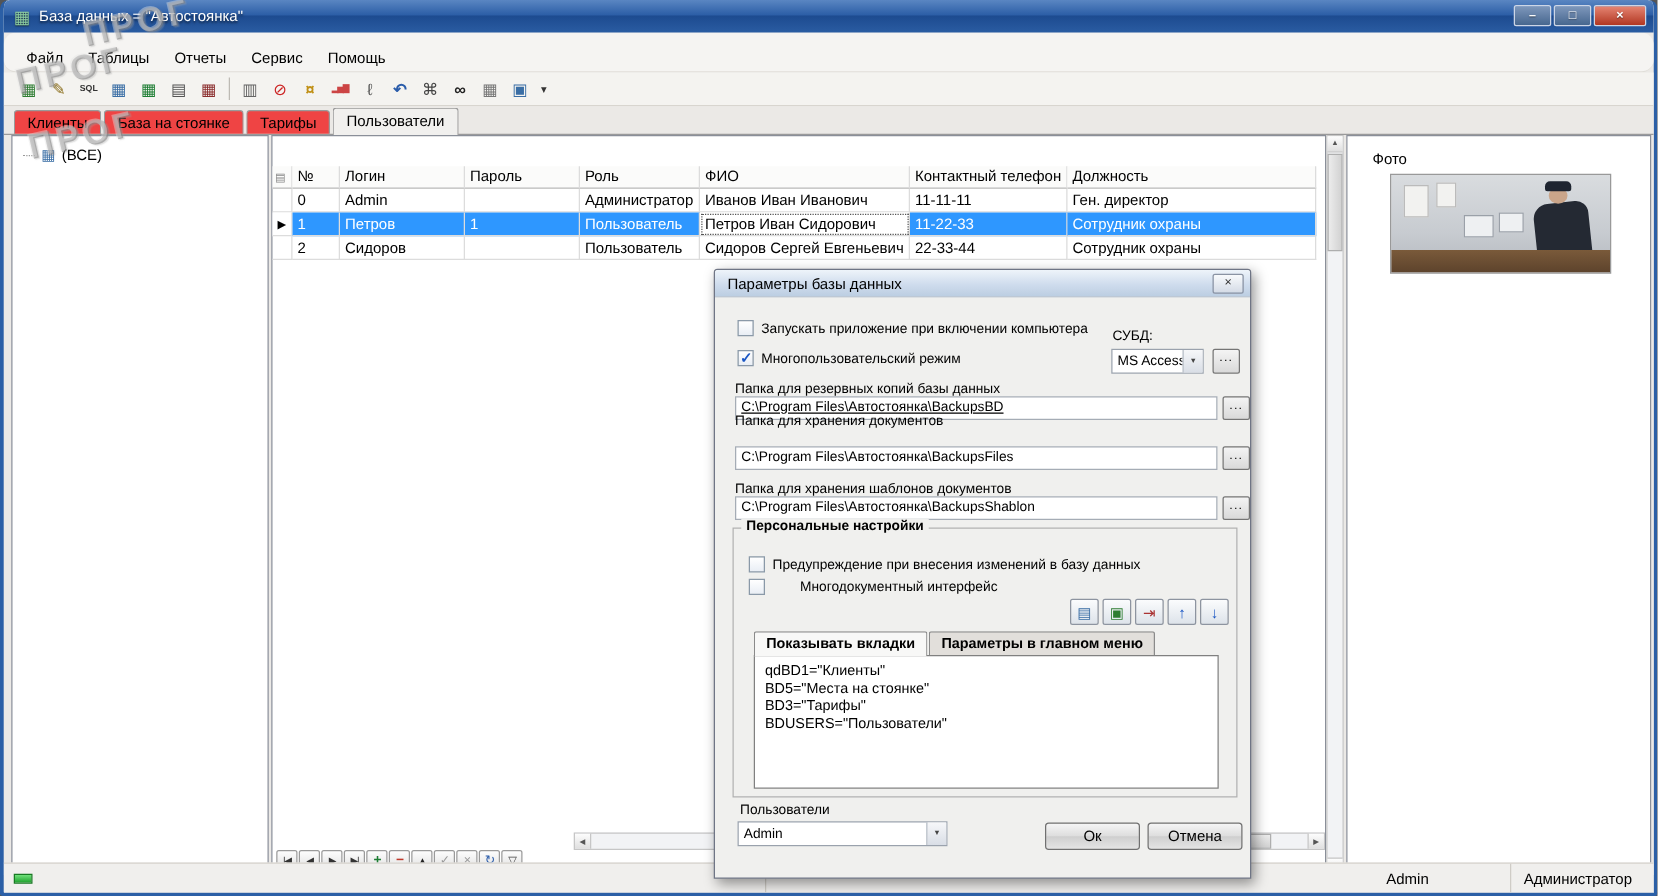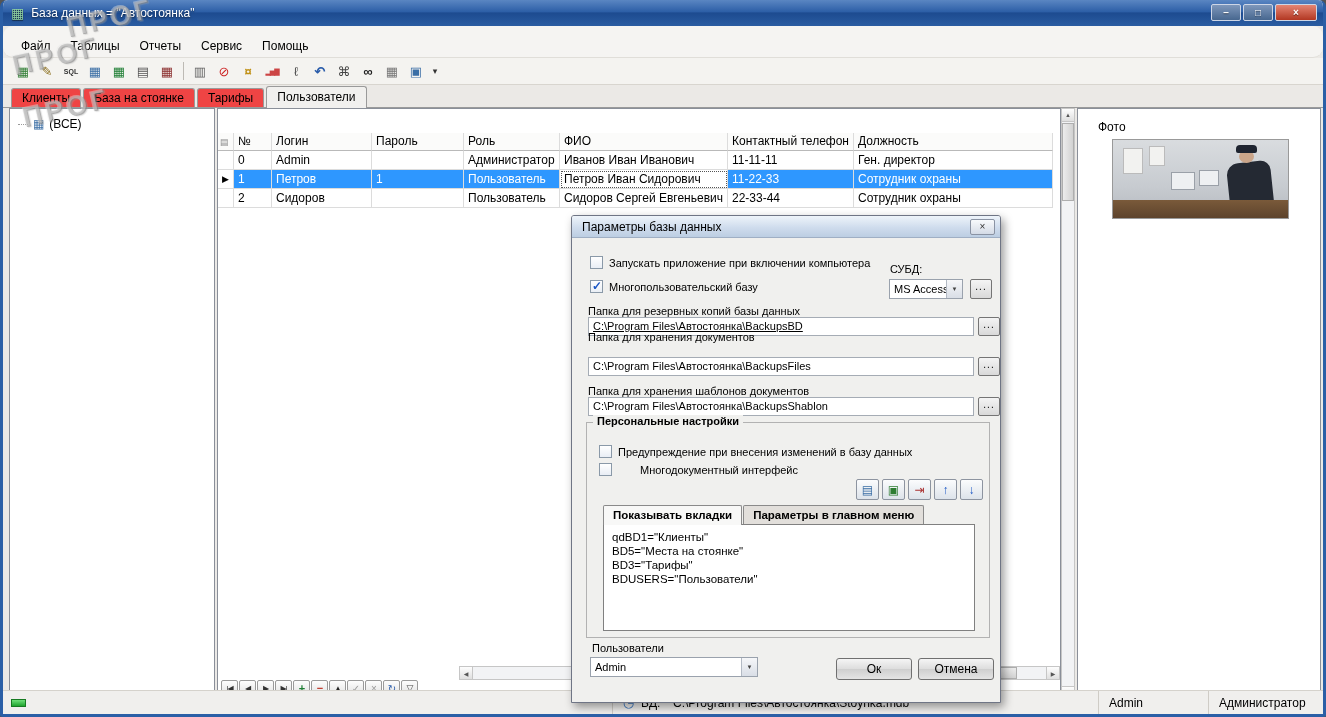--- a/index.html
+++ b/index.html
@@ -354,25 +354,20 @@
         <div class="ph-guard-cap"></div>
         <div class="ph-desk"></div>
       </div>
     </div>
   </div>
 
   <div class="statusbar">
     <div class="sb-sec s1">
       <div class="led"></div>
     </div>
-    <div class="sb-sec s2">
-      <span class="db-icon">◷</span>
-      <span class="db-label">БД:</span>
-      <span class="db-path">C:\Program Files\Автостоянка\Stoynka.mdb</span>
-    </div>
     <div class="sb-sec s3">
       <span>Admin</span>
     </div>
     <div class="sb-sec s4">
       <span>Администратор</span>
     </div>
   </div>
 
   <span class="watermark wm1">ПРОГ</span>
   <span class="watermark wm2">ПРОГ</span>
@@ -385,21 +380,21 @@
     <div class="dlg-close">×</div>
 
     <div class="dlg-body">
       <div class="cb-row cb1">
         <span class="cb"></span>
         <span>Запускать приложение при включении компьютера</span>
       </div>
       <div class="dlg-label subd-l">СУБД:</div>
       <div class="cb-row cb2">
         <span class="cb checked"></span>
-        <span>Многопользовательский базу</span>
+        <span>Многопользовательский режим</span>
       </div>
       <div class="combo subd-c">
         <span class="combo-text">MS Access</span>
         <span class="combo-arrow"></span>
       </div>
       <div class="mini-btn subd-b">...</div>
 
       <div class="dlg-label f1l">Папка для резервных копий базы данных</div>
       <div class="tinput f1i">C:\Program Files\Автостоянка\BackupsBD</div>
       <div class="mini-btn f1b">...</div>

